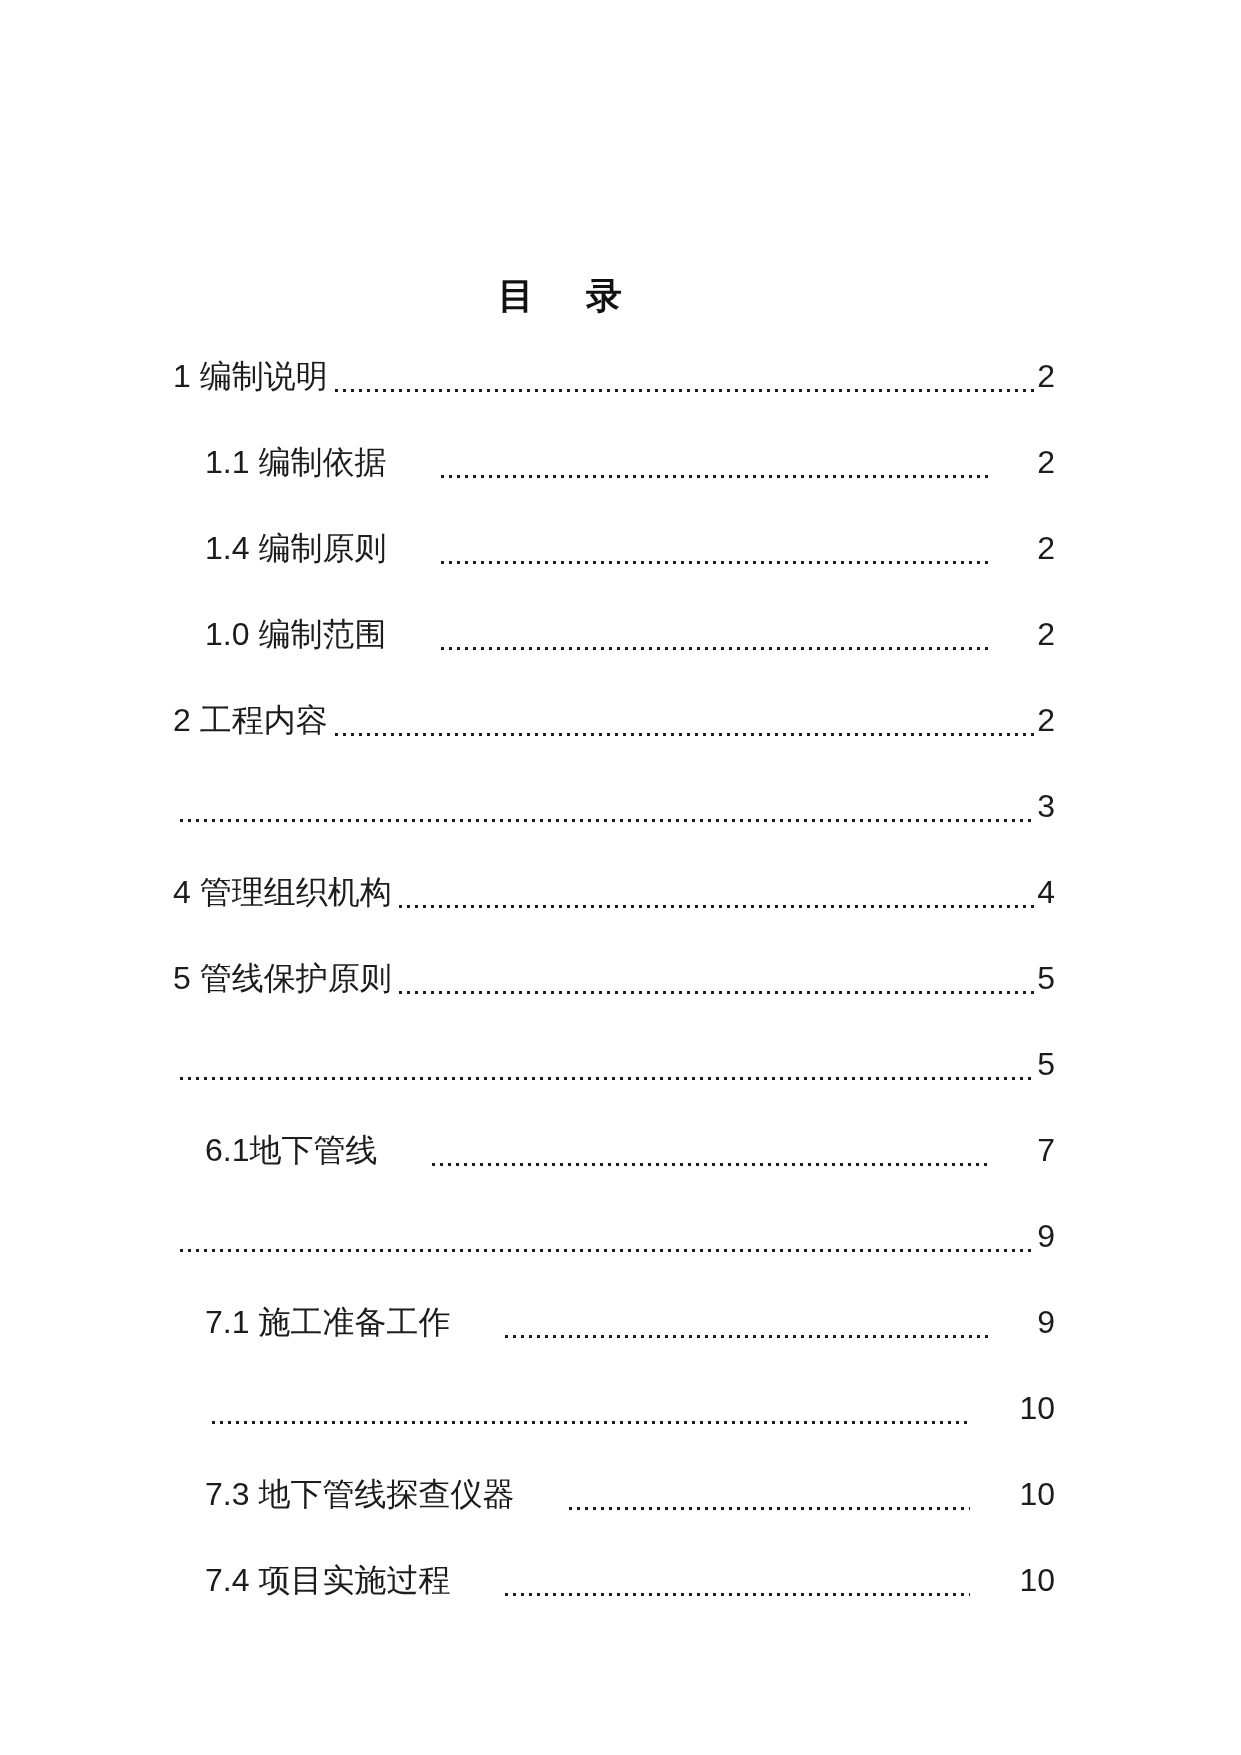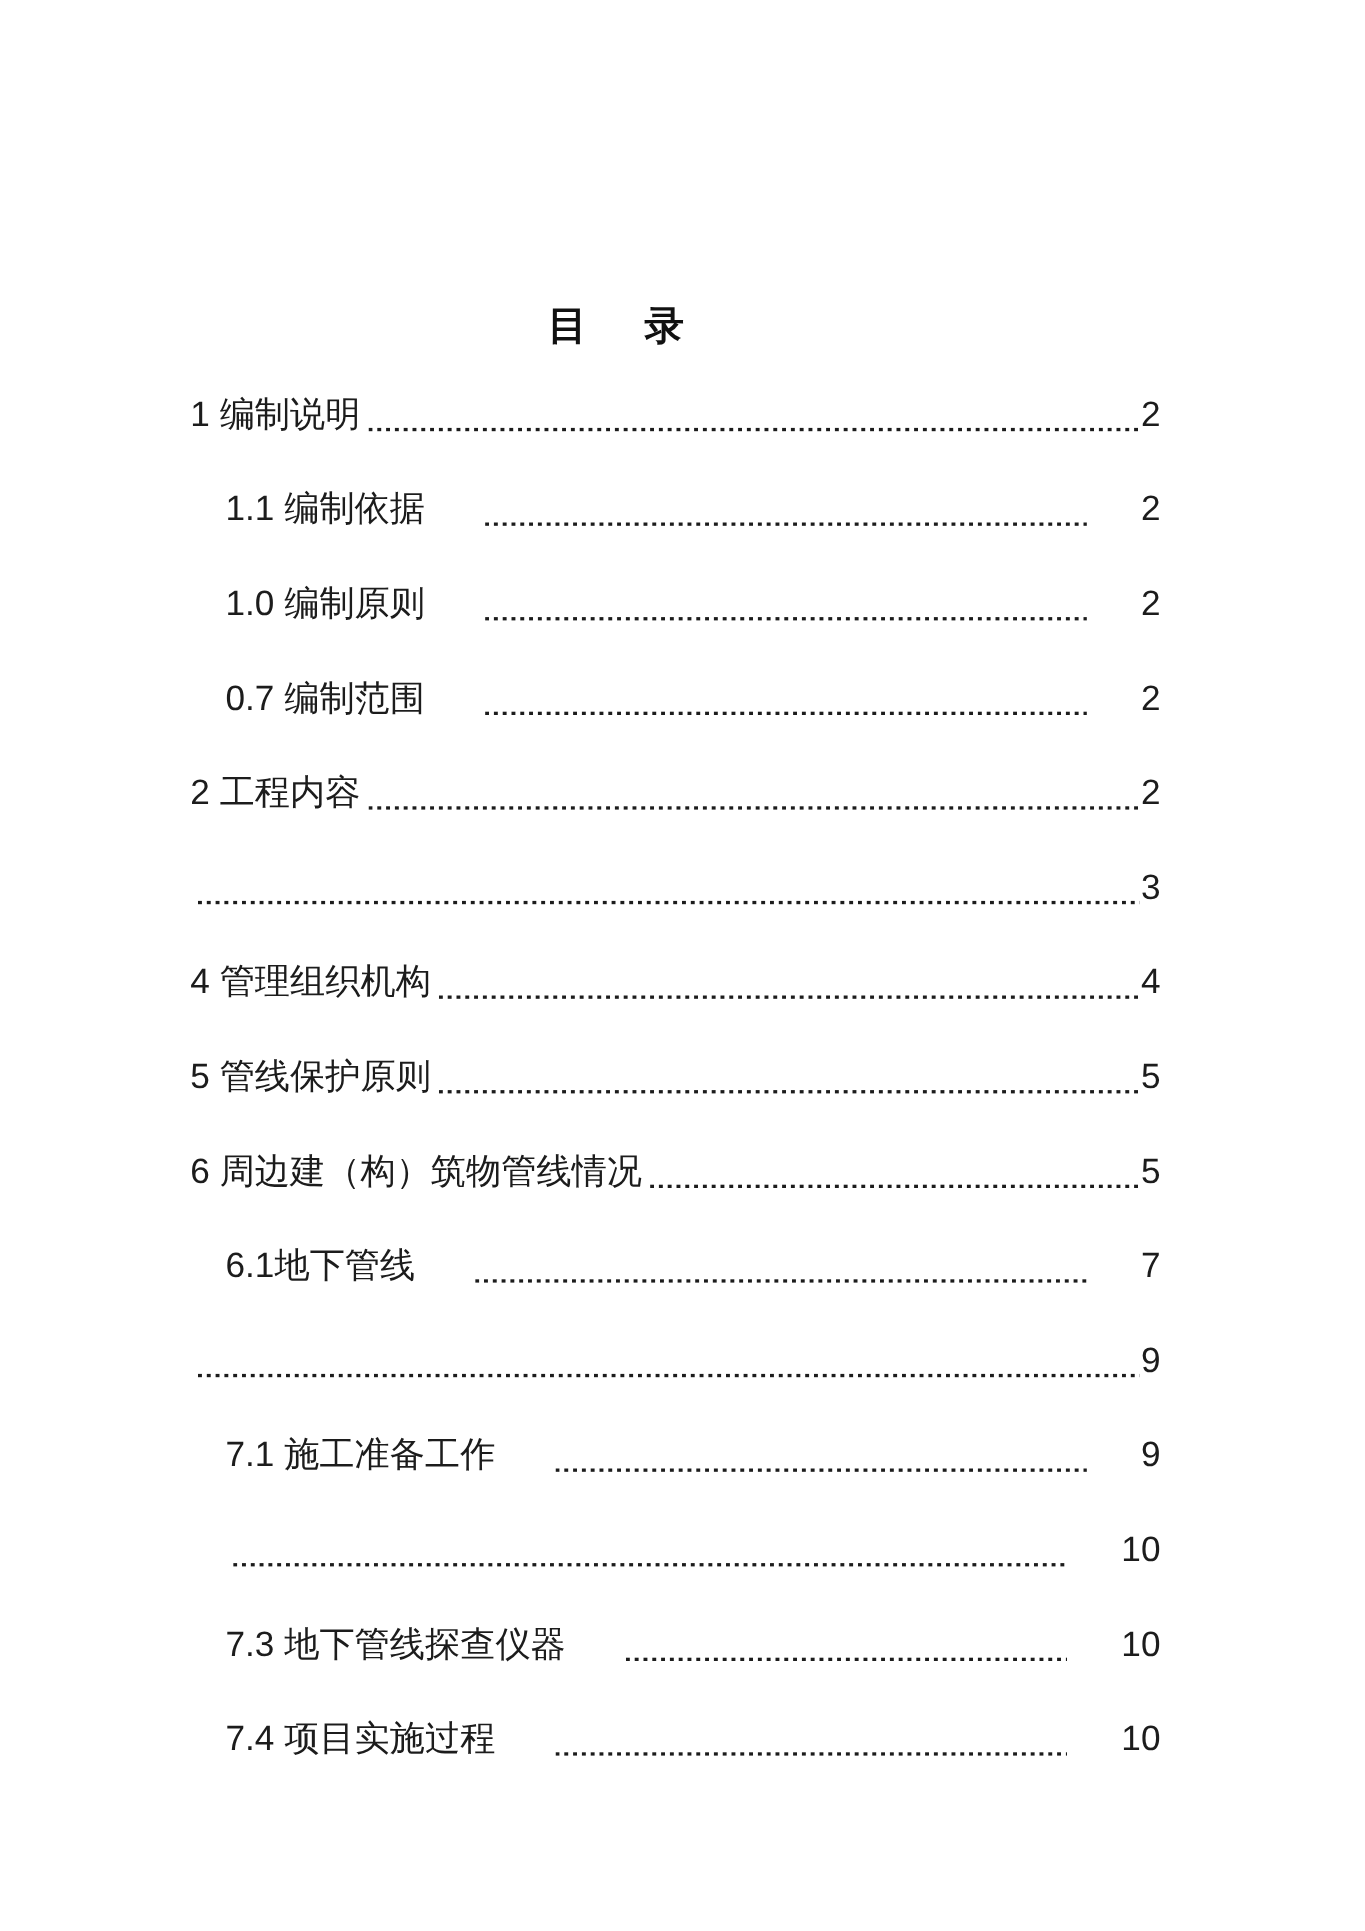--- a/index.html
+++ b/index.html
@@ -80,26 +80,26 @@
         <span class="toc-label">1 编制说明</span>
         <span class="dot-leader"></span>
         <span class="toc-page">2</span>
       </div>
       <div class="toc-row lvl2">
         <span class="toc-label">1.1 编制依据</span>
         <span class="dot-leader"></span>
         <span class="toc-page">2</span>
       </div>
       <div class="toc-row lvl2">
-        <span class="toc-label">1.0 编制原则</span>
+        <span class="toc-label">1.4 编制原则</span>
         <span class="dot-leader"></span>
         <span class="toc-page">2</span>
       </div>
       <div class="toc-row lvl2">
-        <span class="toc-label">0.7 编制范围</span>
+        <span class="toc-label">1.0 编制范围</span>
         <span class="dot-leader"></span>
         <span class="toc-page">2</span>
       </div>
       <div class="toc-row lvl1">
         <span class="toc-label">2 工程内容</span>
         <span class="dot-leader"></span>
         <span class="toc-page">2</span>
       </div>
       <div class="toc-row lvl1">
         <span class="dot-leader"></span>
@@ -109,21 +109,20 @@
         <span class="toc-label">4 管理组织机构</span>
         <span class="dot-leader"></span>
         <span class="toc-page">4</span>
       </div>
       <div class="toc-row lvl1">
         <span class="toc-label">5 管线保护原则</span>
         <span class="dot-leader"></span>
         <span class="toc-page">5</span>
       </div>
       <div class="toc-row lvl1">
-        <span class="toc-label">6 周边建（构）筑物管线情况</span>
         <span class="dot-leader"></span>
         <span class="toc-page">5</span>
       </div>
       <div class="toc-row lvl2">
         <span class="toc-label">6.1地下管线</span>
         <span class="dot-leader"></span>
         <span class="toc-page">7</span>
       </div>
       <div class="toc-row lvl1">
         <span class="dot-leader"></span>

